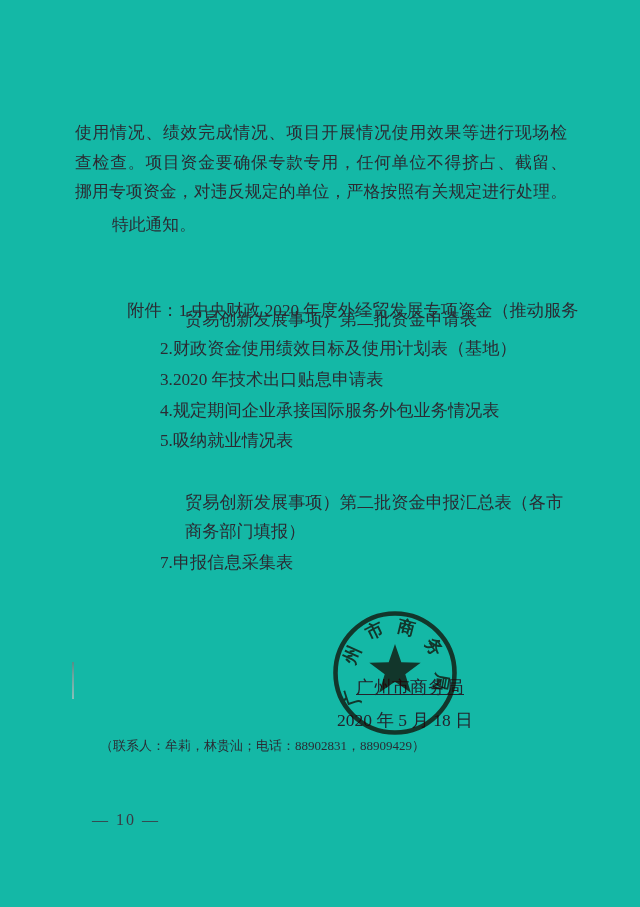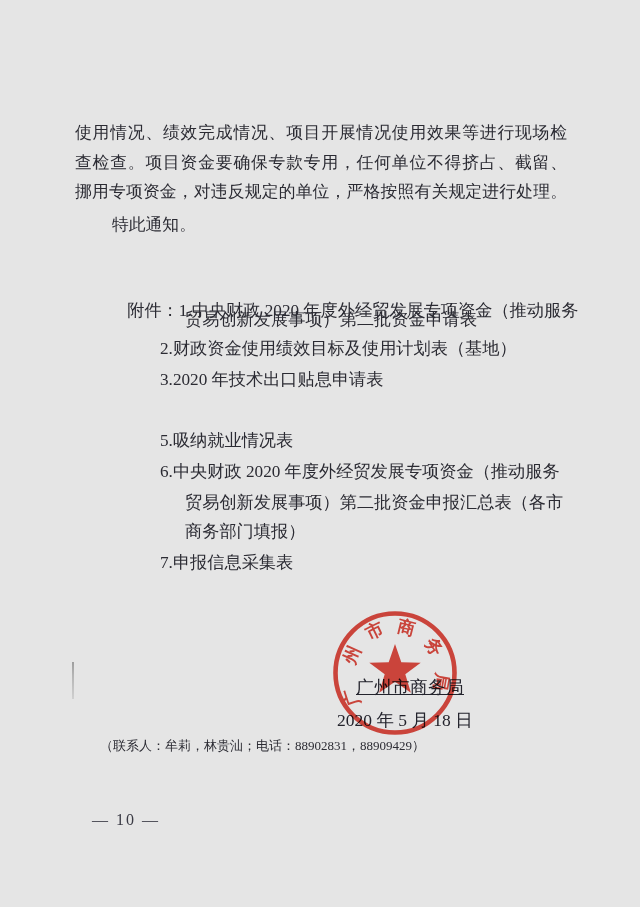--- a/index.html
+++ b/index.html
@@ -1,19 +1,19 @@
 <!DOCTYPE html>
 <html><head>
 <meta charset="utf-8">
 <style>
   html,body{margin:0;padding:0;background:#ffffff;}
   .page{
     position:relative;
     width:640px;height:907px;
-    background:#e5e5e5;
+    background:#14b8a6;
     font-family:"Liberation Serif","DejaVu Serif",serif;
     color:#2b2b33;
     overflow:hidden;
   }
   .abs{position:absolute;white-space:pre;}
   
   .jline{
     position:absolute;left:75px;width:492px;
     font-size:16.8px;line-height:22px;
     text-align:justify;text-align-last:justify;
@@ -50,22 +50,22 @@
   <div class="jline" style="top:181px">挪用专项资金，对违反规定的单位，严格按照有关规定进行处理。</div>
   <div class="jline" style="top:152px">查检查。项目资金要确保专款专用，任何单位不得挤占、截留、</div>
   <div class="jline closing" style="top:214px">特此通知。</div>
 
   <div class="abs att-head" style="top:276px">
     <span>附件：</span><span>1.中央财政 2020 年度外经贸发展专项资金（推动服务</span>
   </div>
   <div class="abs att-cont" style="top:308px">贸易创新发展事项）第二批资金申请表</div>
   <div class="abs att-item" style="top:337px">2.财政资金使用绩效目标及使用计划表（基地）</div>
   <div class="abs att-item" style="top:368px">3.2020 年技术出口贴息申请表</div>
+  <div class="abs att-item" style="top:399px">4.规定期间企业承接国际服务外包业务情况表</div>
   <div class="abs att-item" style="top:429px">5.吸纳就业情况表</div>
-  <div class="abs att-item" style="top:460px">6.中央财政 2020 年度外经贸发展专项资金（推动服务</div>
   <div class="abs att-cont" style="top:520px">商务部门填报）</div>
   <div class="abs att-cont" style="top:491px">贸易创新发展事项）第二批资金申报汇总表（各市</div>
   <div class="abs att-item" style="top:551px">7.申报信息采集表</div>
 
   <div class="abs authority">广州市商务局</div>
   <div class="abs datetext">2020 年 5 月 18 日</div>
 
   <div class="seal">
     <svg width="130" height="130" viewBox="0 0 130 130">
       <circle cx="65" cy="65" r="59.5" fill="none" stroke="#dd3327" stroke-width="4.6" opacity="0.95"></circle>

